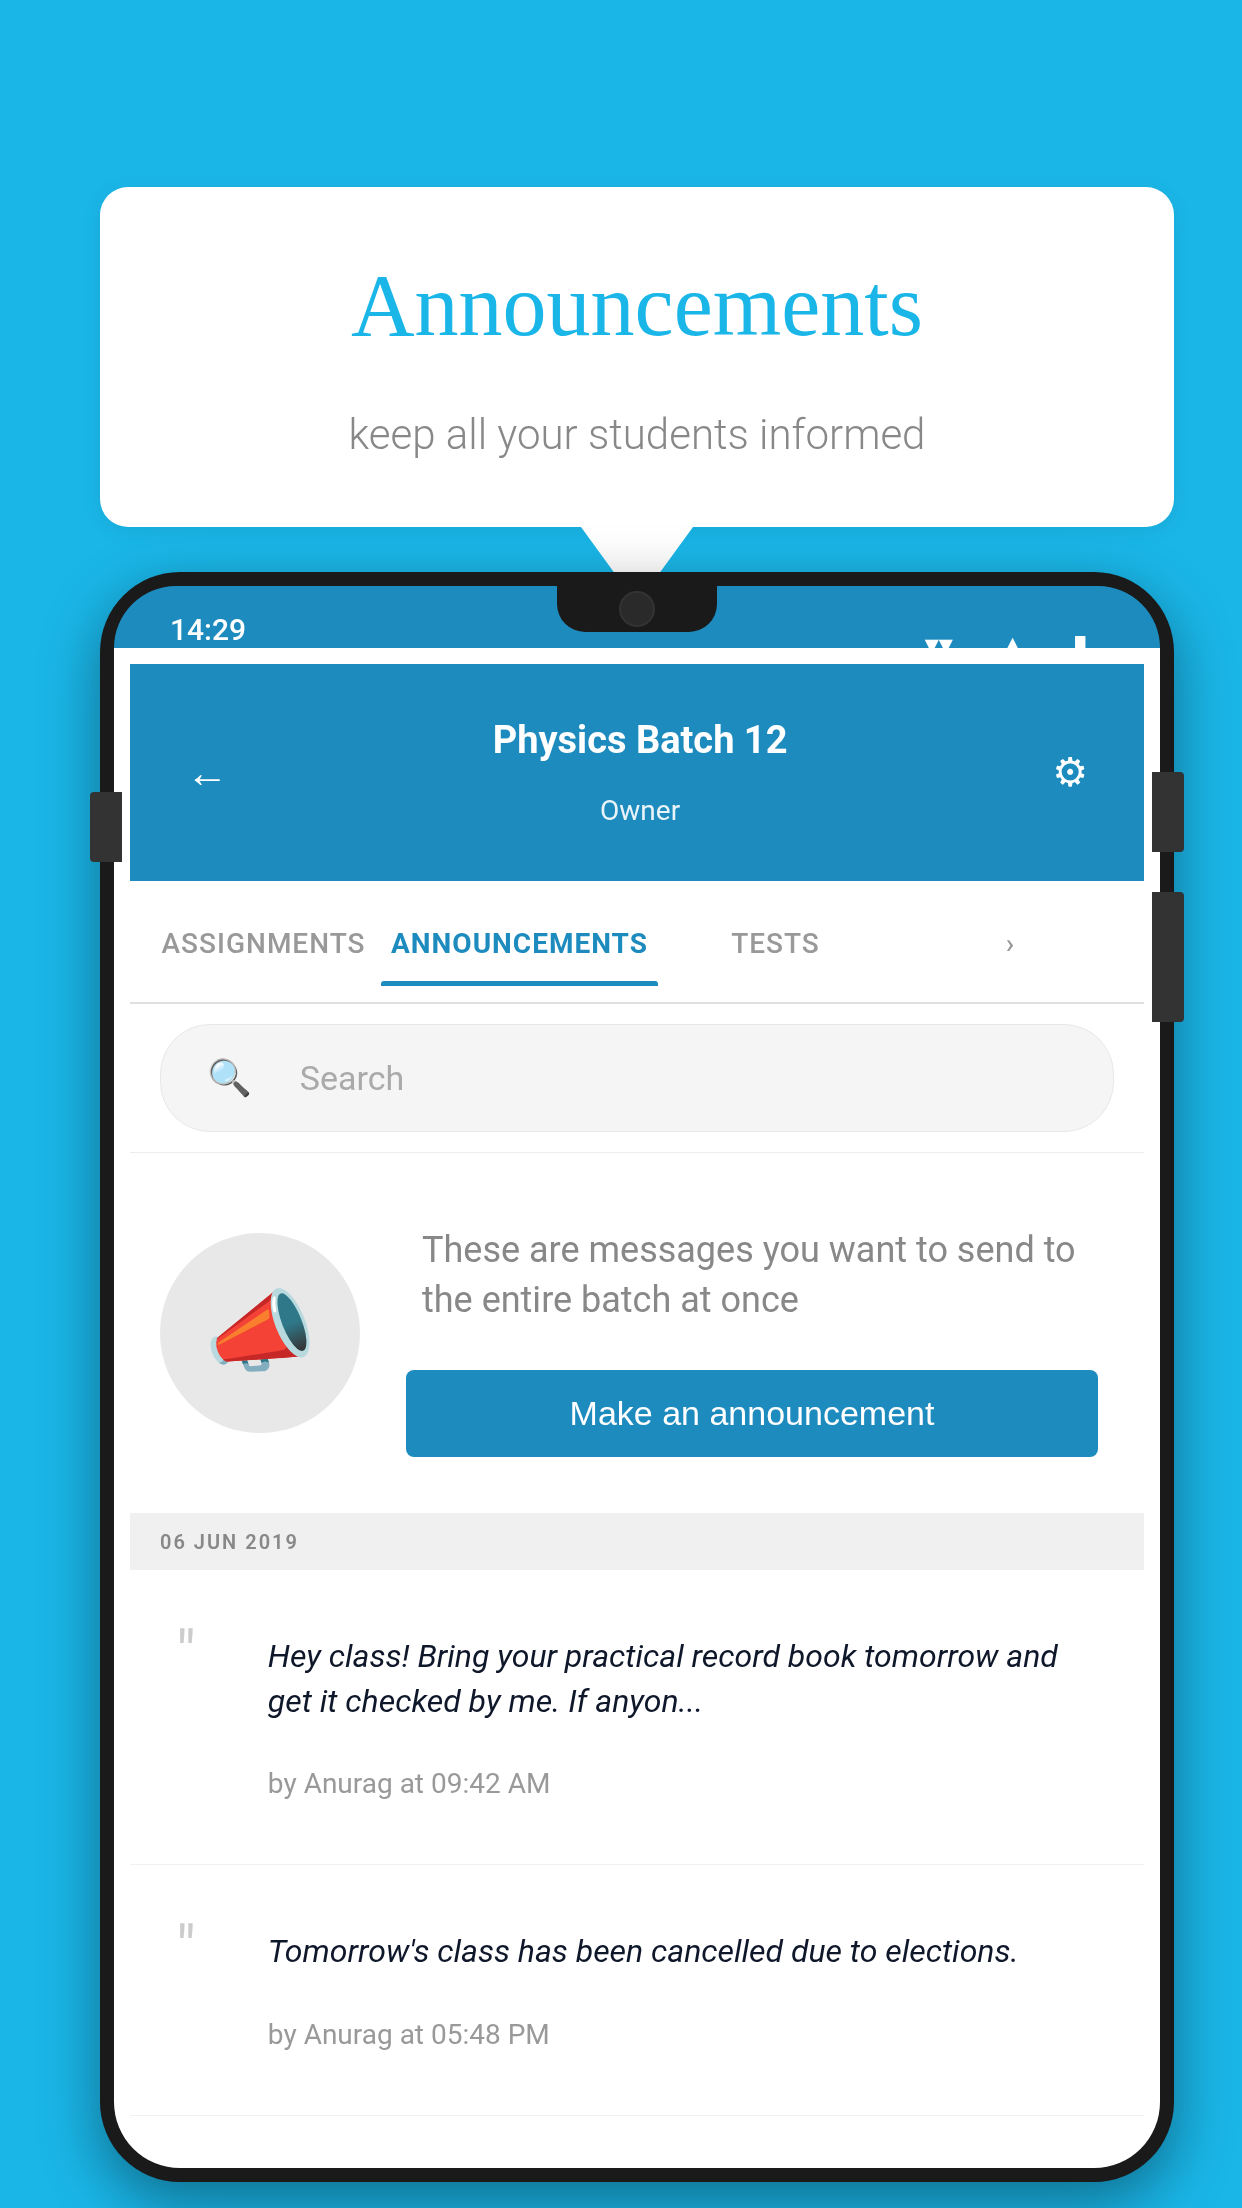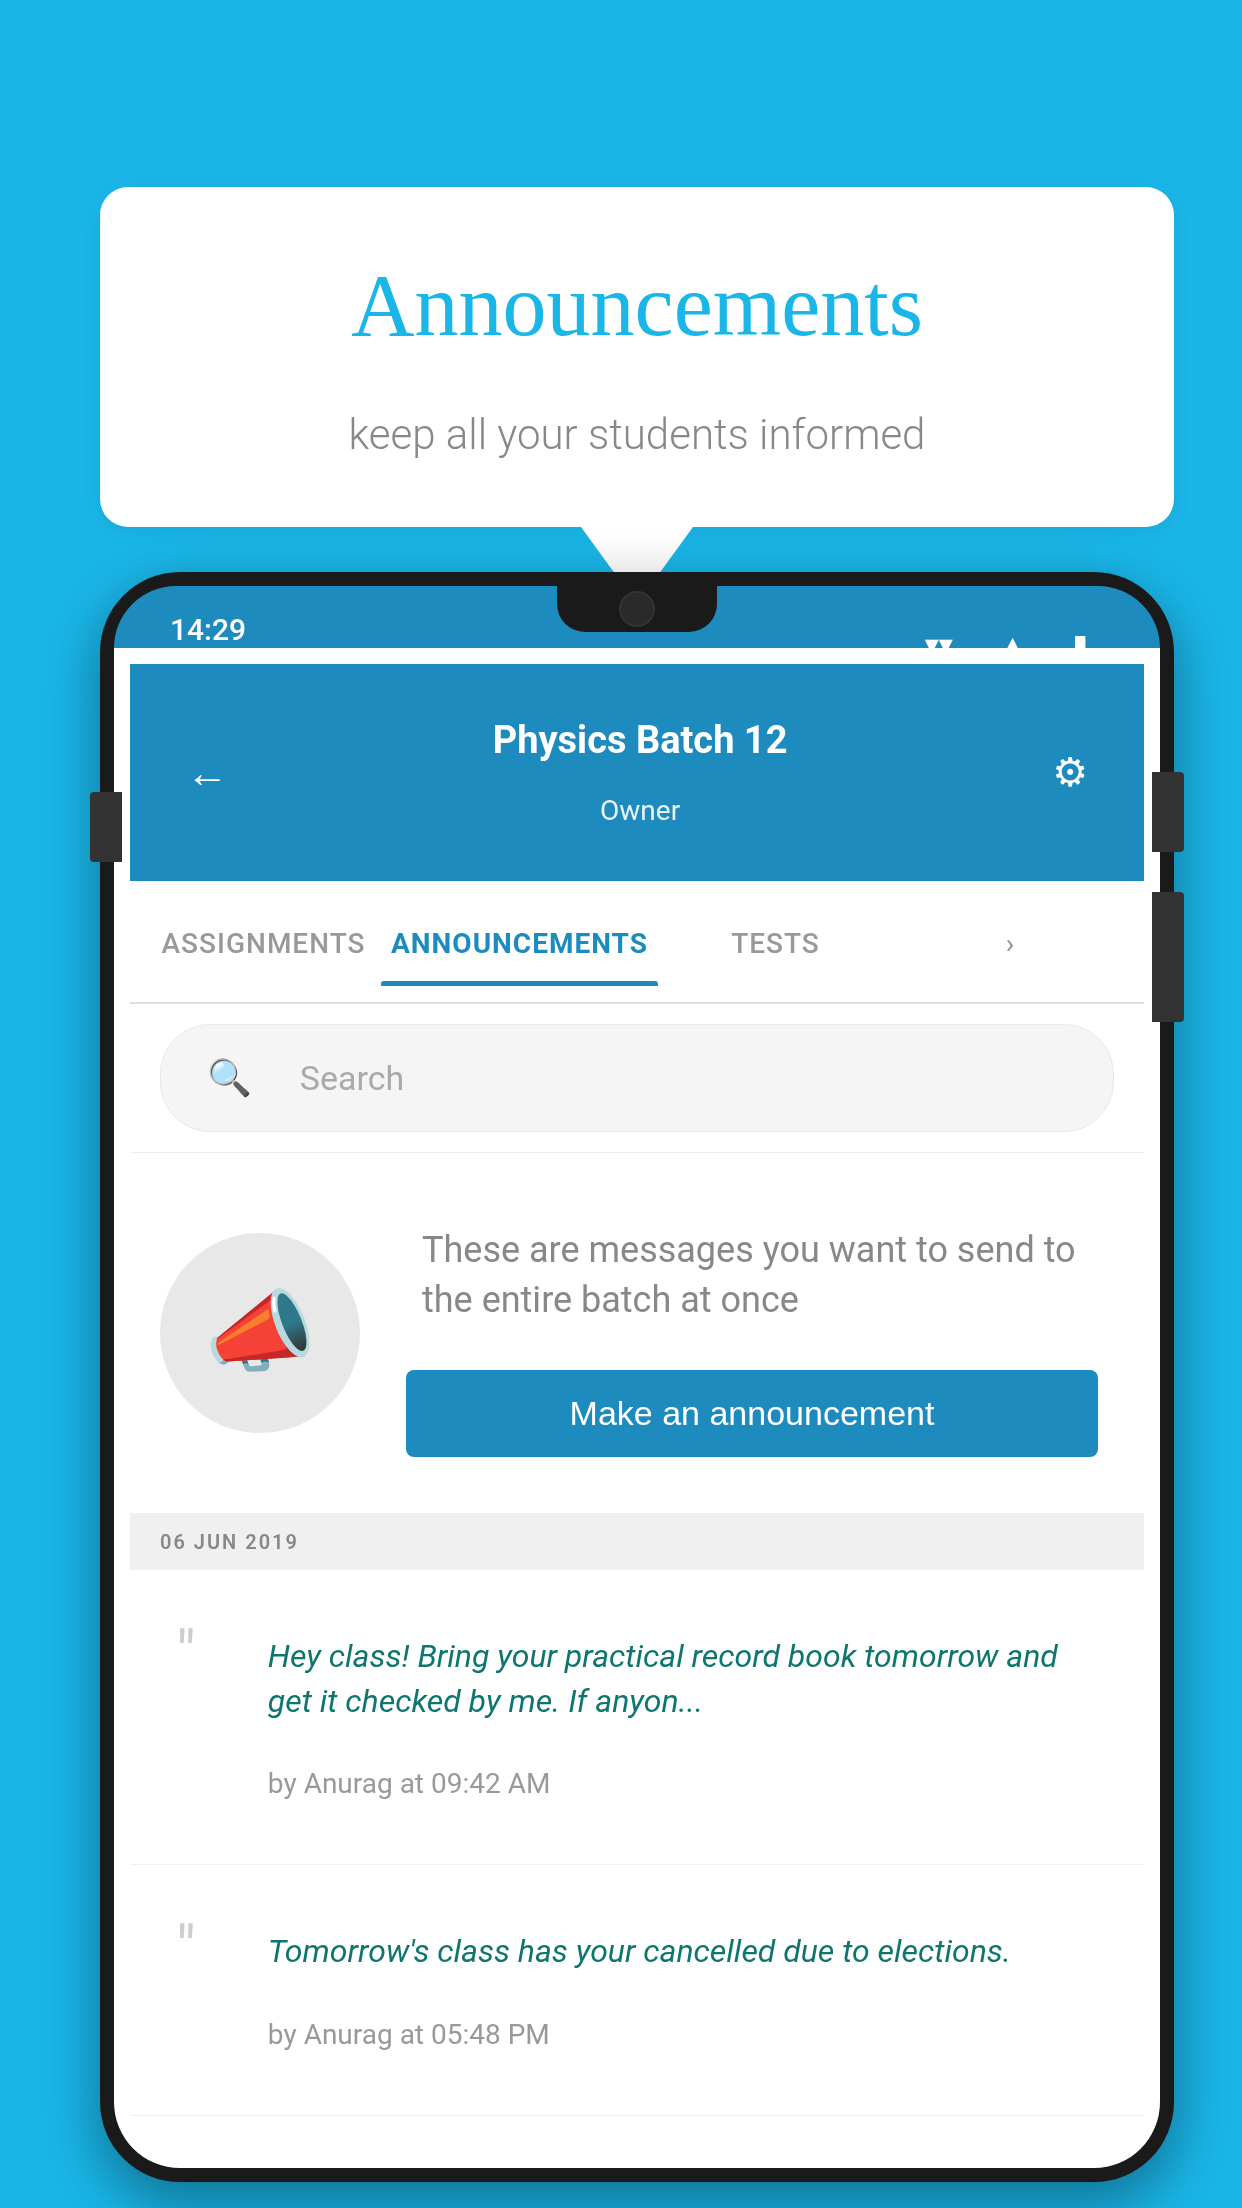--- a/index.html
+++ b/index.html
@@ -313,21 +313,21 @@
       margin-top: 4px;
       flex-shrink: 0;
     }
 
     .announcement-content {
       flex: 1;
     }
 
     .announcement-text {
       font-size: 32px;
-      color: #0f766e;
+      color: #0f172a;
       font-style: italic;
       line-height: 1.4;
       margin-bottom: 12px;
     }
 
     .announcement-meta {
       font-size: 28px;
       color: #999;
     }
 
@@ -433,20 +433,20 @@
         <div class="announcement-content">
           <div class="announcement-text">Hey class! Bring your practical record book tomorrow and get it checked by me. If anyon...</div>
           <div class="announcement-meta">by Anurag at 09:42 AM</div>
         </div>
       </div>
 
 
       <div class="announcement-item">
         <div class="quote-icon">"</div>
         <div class="announcement-content">
-          <div class="announcement-text">Tomorrow's class has your cancelled due to elections.</div>
+          <div class="announcement-text">Tomorrow's class has been cancelled due to elections.</div>
           <div class="announcement-meta">by Anurag at 05:48 PM</div>
         </div>
       </div>
 
     </div>
   </div>
 </div>
 
 </body></html>

